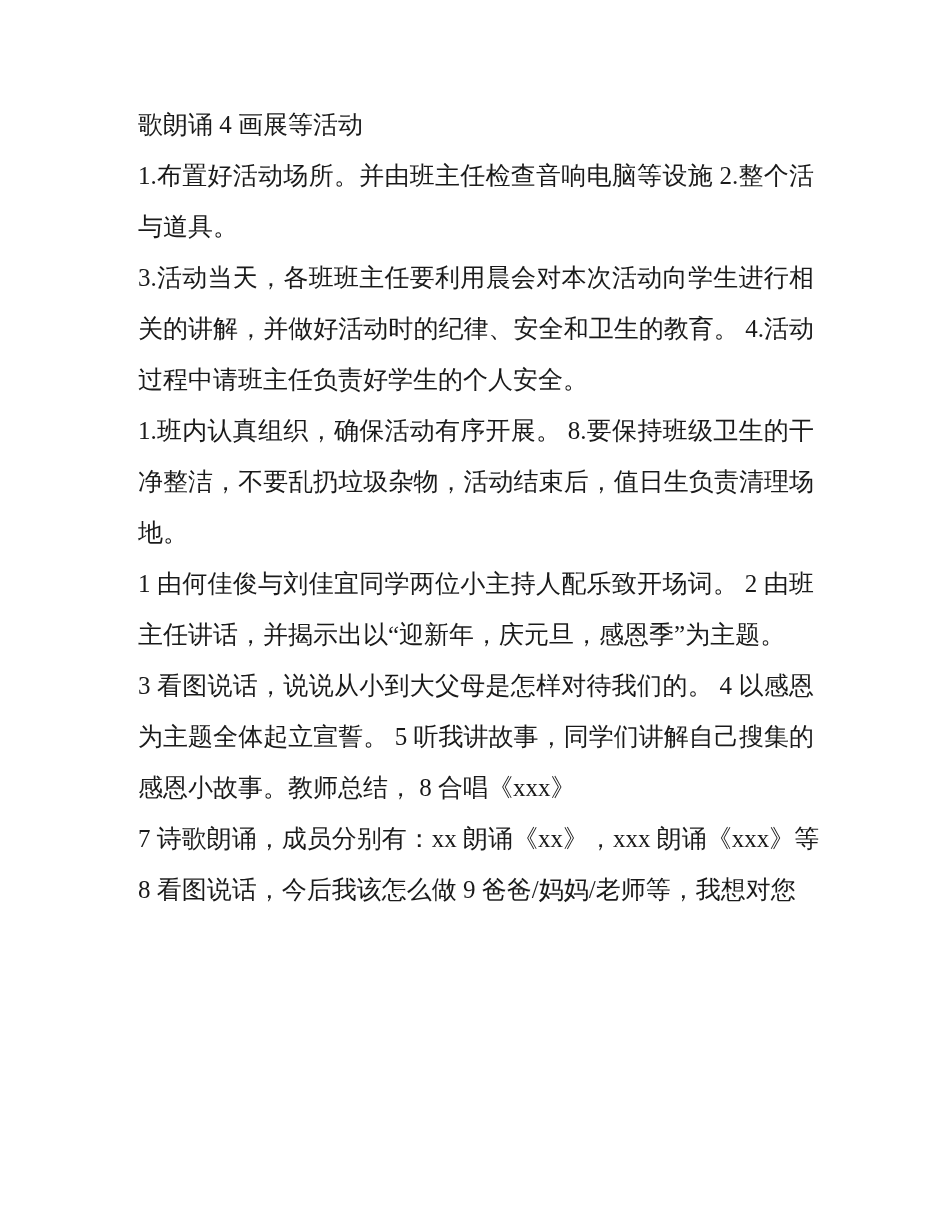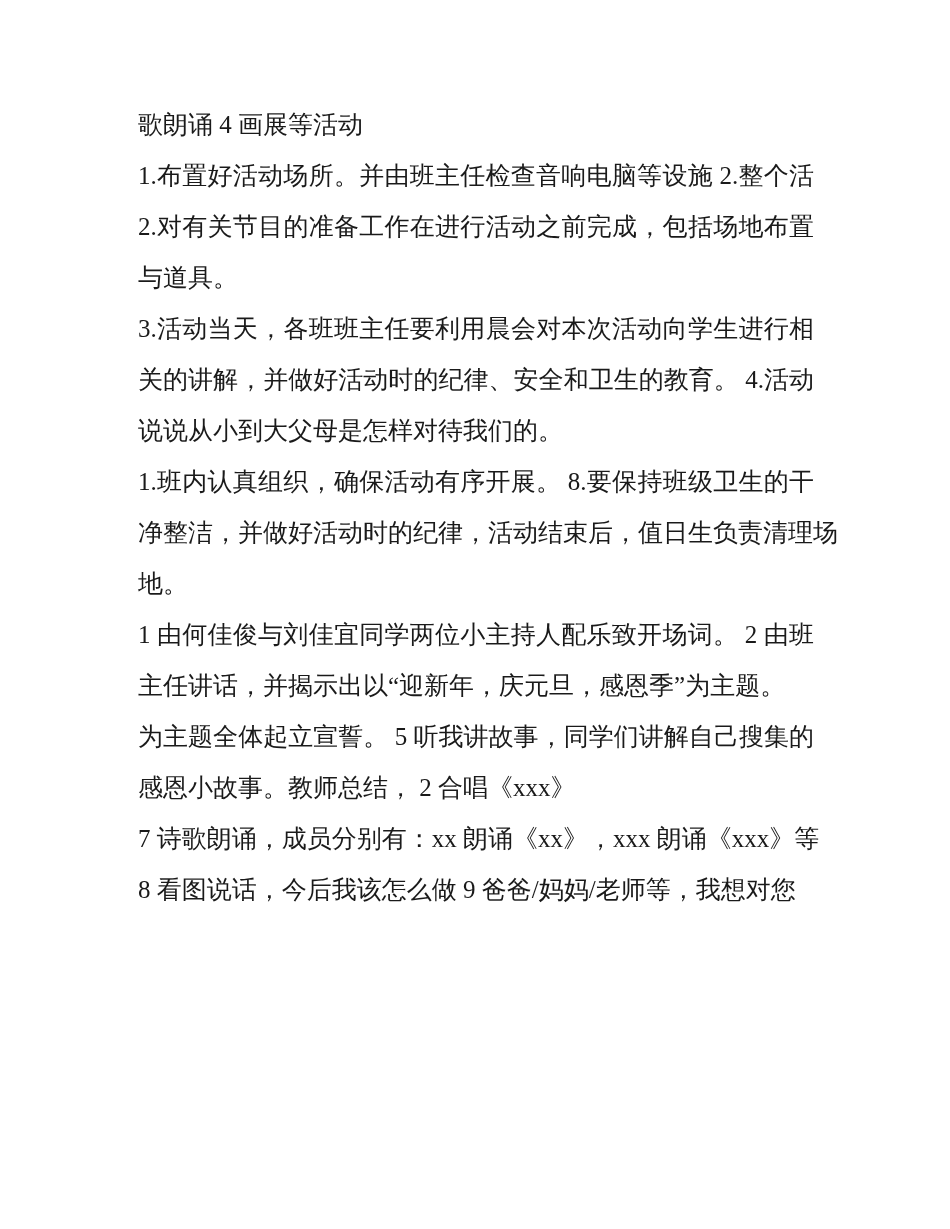--- a/index.html
+++ b/index.html
@@ -56,44 +56,44 @@
     <div class="para">
       <div class="line">歌朗诵 4 画展等活动</div>
     </div>
 
     <div class="para">
       <div class="line fill">1.布置好活动场所。并由班主任检查音响电脑等设施 2.整个活</div>
     </div>
 
 
     <div class="para">
-      <div class="line fill">2.对有关节目的准备工作在进行活动之前完成，包括场地布置</div>
       <div class="line">与道具。</div>
     </div>
 
     <div class="para">
       <div class="line fill">3.活动当天，各班班主任要利用晨会对本次活动向学生进行相</div>
       <div class="line fill">关的讲解，并做好活动时的纪律、安全和卫生的教育。 4.活动</div>
-      <div class="line">说说从小到大父母是怎样对待我们的。</div>
+      <div class="line">过程中请班主任负责好学生的个人安全。</div>
     </div>
 
     <div class="para">
       <div class="line fill">1.班内认真组织，确保活动有序开展。 8.要保持班级卫生的干</div>
-      <div class="line fill">净整洁，并做好活动时的纪律，活动结束后，值日生负责清理场</div>
+      <div class="line fill">净整洁，不要乱扔垃圾杂物，活动结束后，值日生负责清理场</div>
       <div class="line">地。</div>
     </div>
 
     <div class="para">
       <div class="line fill">1 由何佳俊与刘佳宜同学两位小主持人配乐致开场词。 2 由班</div>
       <div class="line">主任讲话，并揭示出以“迎新年，庆元旦，感恩季”为主题。</div>
     </div>
 
     <div class="para">
+      <div class="line fill">3 看图说话，说说从小到大父母是怎样对待我们的。 4 以感恩</div>
       <div class="line fill">为主题全体起立宣誓。 5 听我讲故事，同学们讲解自己搜集的</div>
-      <div class="line">感恩小故事。教师总结， 2 合唱《xxx》</div>
+      <div class="line">感恩小故事。教师总结， 8 合唱《xxx》</div>
     </div>
 
     <div class="para">
       <div class="line">7 诗歌朗诵，成员分别有：xx 朗诵《xx》，xxx 朗诵《xxx》等</div>
     </div>
 
     <div class="para">
       <div class="line">8 看图说话，今后我该怎么做 9 爸爸/妈妈/老师等，我想对您</div>
     </div>
 

